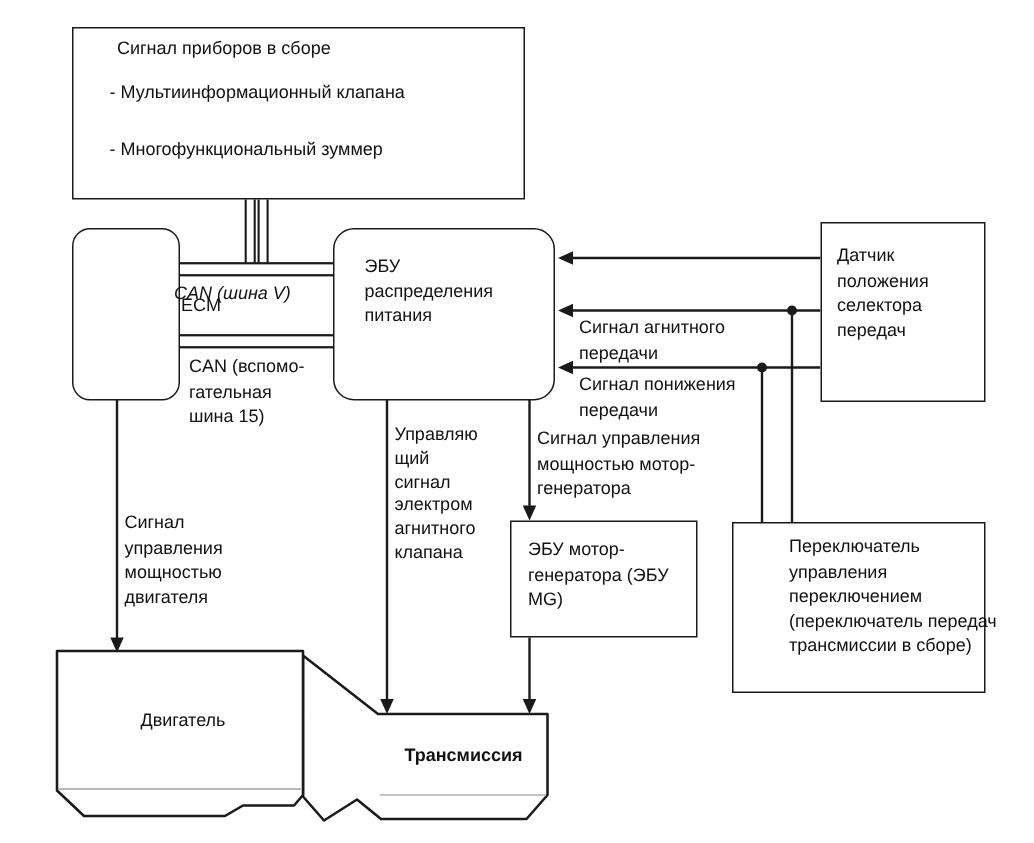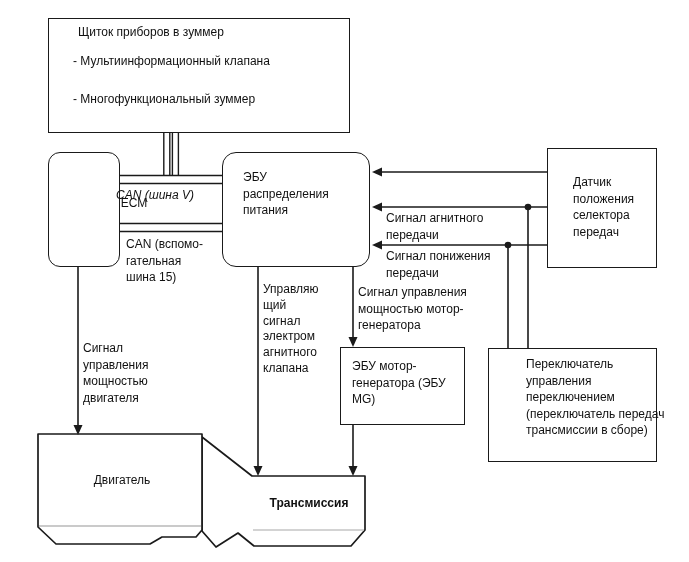--- a/index.html
+++ b/index.html
@@ -99,31 +99,31 @@
   <div class="box rounded12" style="left:48px;top:152px;width:72px;height:115px;"></div>
 
   <div class="box rounded14" style="left:222px;top:152px;width:148px;height:115px;"></div>
 
   <div class="box" style="left:547px;top:148px;width:110px;height:120px;"></div>
 
   <div class="box" style="left:340px;top:347px;width:125px;height:78px;"></div>
 
   <div class="box" style="left:488px;top:348px;width:169px;height:114px;"></div>
 
-  <div class="lbl" style="left:78px;top:24px;">Щиток приборов в зуммер</div>
+  <div class="lbl" style="left:78px;top:24px;">Сигнал приборов в сборе</div>
   <div class="lbl" style="left:73px;top:53px;">- Мультиинформационный клапана</div>
   <div class="lbl" style="left:73px;top:91px;">- Многофункциональный зуммер</div>
 
   <div class="lbl center" style="left:64px;top:195px;width:52px;padding-left:44px;">ECM</div>
 
   <div class="lbl" style="left:243px;top:169px;">ЭБУ
 распределения
 питания</div>
 
-  <div class="lbl" style="left:558px;top:174px;margin-left:15px;">Датчик
+  <div class="lbl" style="left:558px;top:162px;">Датчик
 положения
 селектора
 передач</div>
 
   <div class="lbl" style="left:352px;top:358px;">ЭБУ мотор-
 генератора (ЭБУ
 MG)</div>
 
   <div class="lbl" style="left:526px;top:356px;">Переключатель
 управления

